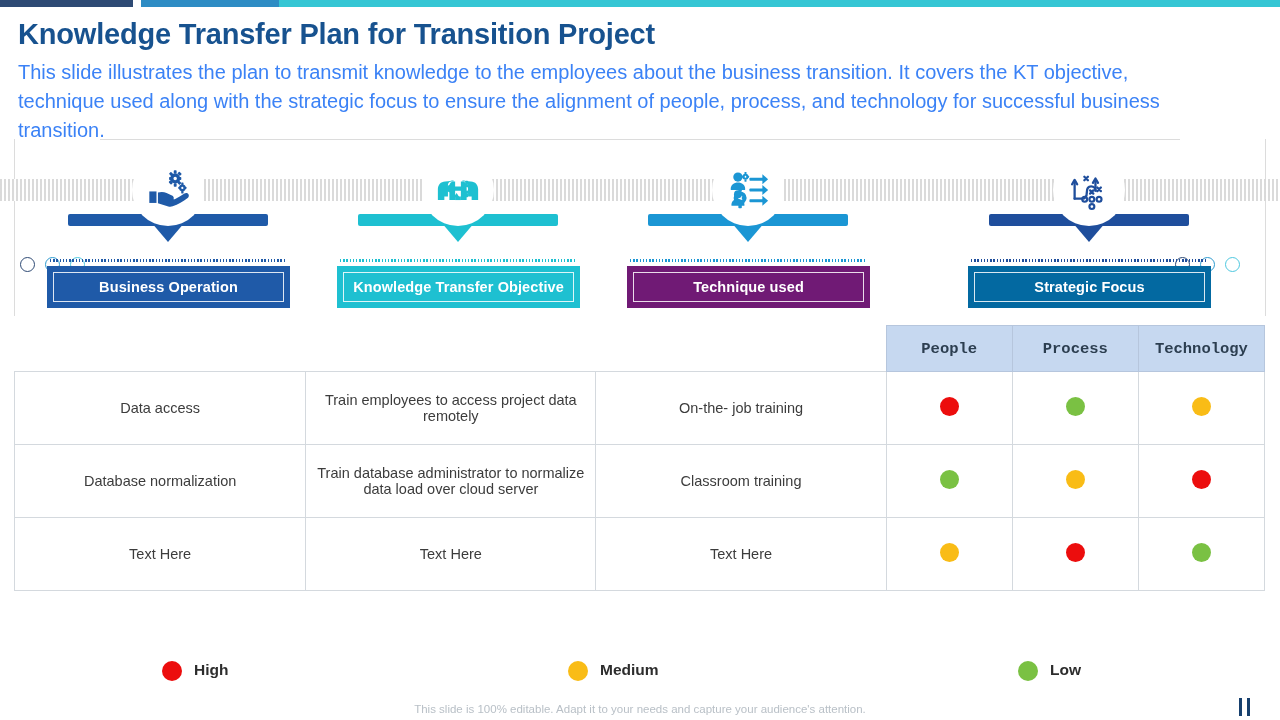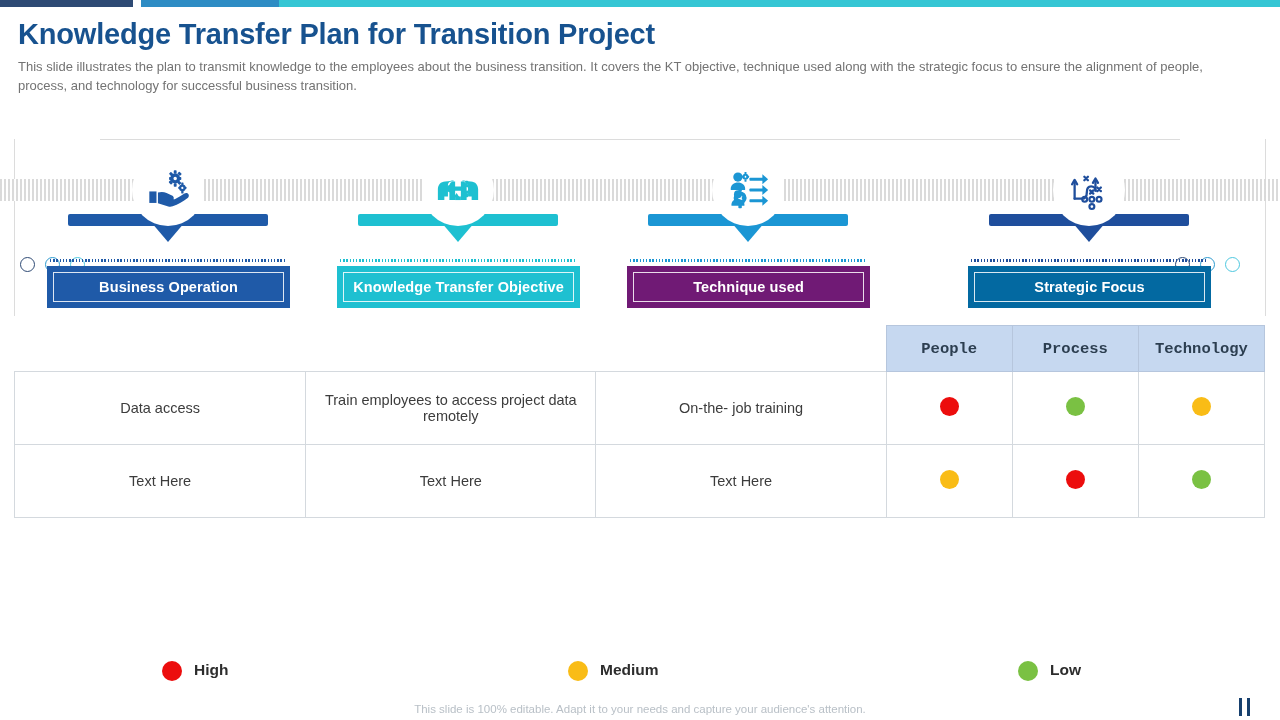--- a/index.html
+++ b/index.html
@@ -18,21 +18,21 @@
   .topbar-b { width: 138px; background: #2e8cc4; }
   .topbar-c { flex: 1; background: #35c6d4; }
 
   
   .header { position: absolute; top: 9px; left: 18px; width: 1240px; margin-top: 8px; }
   .slide-title {
     font-size: 29px; font-weight: bold; color: #17528f;
     letter-spacing: -0.2px; line-height: 1.2;
   }
   .slide-sub {
-    margin-top: 6px; font-size: 13px; color: #737373; line-height: 1.45;
+    margin-top: 6px; font-size: 20px; color: #3b82f6; line-height: 1.45;
     max-width: 1200px;
   }
 
   
   .pillars-wrap { position: absolute; top: 126px; left: 0; width: 1280px; height: 190px; }
 
   .hatch-band {
     position: absolute; left: 0; top: 53px; width: 1280px; height: 22px;
     background: repeating-linear-gradient(to right,
       #d8d8d8 0px, #d8d8d8 1.6px, #ffffff 1.6px, #ffffff 4px);
@@ -298,20 +298,28 @@
     <tbody>
       <tr class="row-tall">
         <td>Data access</td>
         <td>Train employees to access project data remotely</td>
         <td>On-the- job training</td>
         <td><span class="dot dot-high"></span></td>
         <td><span class="dot dot-low"></span></td>
         <td><span class="dot dot-med"></span></td>
       </tr>
       <tr class="row-tall">
+        <td>Database normalization</td>
+        <td>Train database administrator to normalize data load over cloud server</td>
+        <td>Classroom training</td>
+        <td><span class="dot dot-low"></span></td>
+        <td><span class="dot dot-med"></span></td>
+        <td><span class="dot dot-high"></span></td>
+      </tr>
+      <tr class="row-tall">
         <td>Text Here</td>
         <td>Text Here</td>
         <td>Text Here</td>
         <td><span class="dot dot-med"></span></td>
         <td><span class="dot dot-high"></span></td>
         <td><span class="dot dot-low"></span></td>
       </tr>
     </tbody>
   </table>
 </div>

